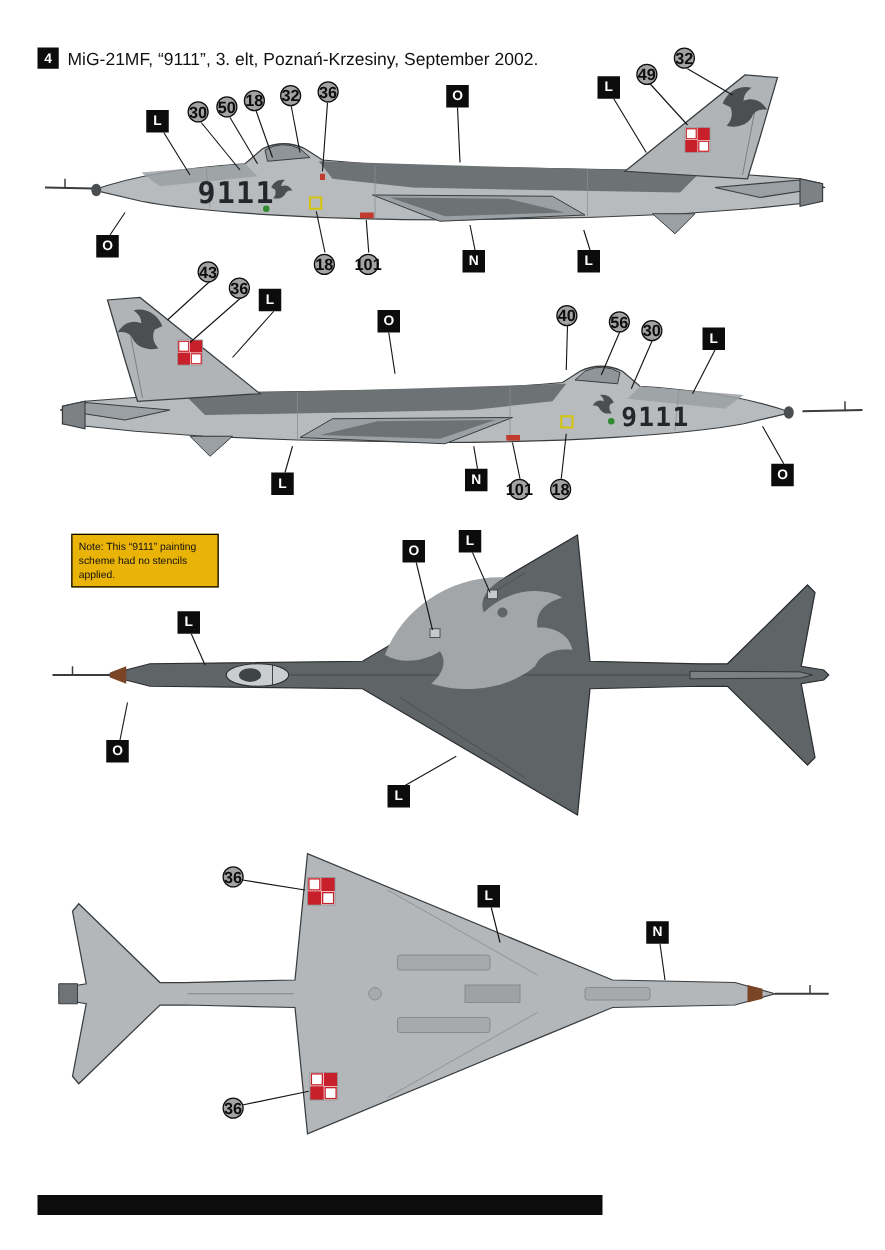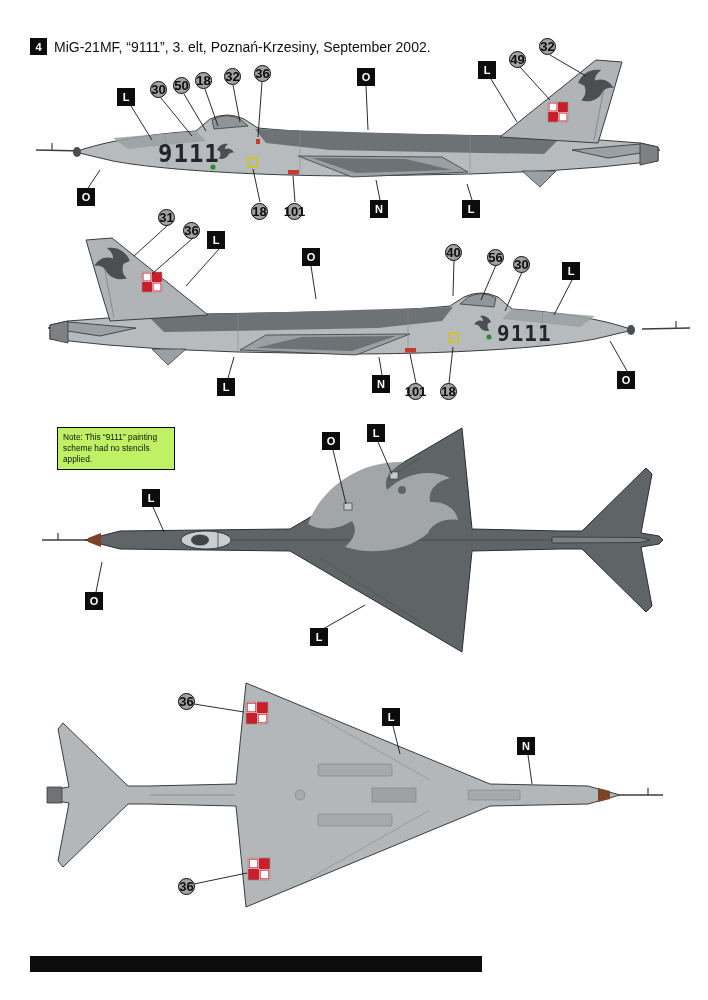--- a/index.html
+++ b/index.html
@@ -8,21 +8,21 @@
   .art{position:absolute;left:0;top:0;}
   .header{position:absolute;left:30px;top:38px;display:flex;align-items:center;gap:7px;}
   .idx{width:17px;height:17px;background:#0c0c0c;color:#fff;font-weight:bold;font-size:11px;
        display:flex;align-items:center;justify-content:center;}
   .ttl{font-size:14px;font-weight:normal;color:#111;}
   .bx{position:absolute;width:18px;height:18px;background:#0c0c0c;color:#fff;font-weight:bold;
       font-size:11px;display:flex;align-items:center;justify-content:center;}
   .ci{position:absolute;width:17px;height:17px;border-radius:50%;background:#a3a3a3;border:1.6px solid #0c0c0c;
       color:#0c0c0c;font-weight:bold;font-size:13px;display:flex;align-items:center;justify-content:center;
       box-sizing:border-box;}
-  .note{position:absolute;width:106px;border:1px solid #000;background:#bef264;padding:4px 5px;
+  .note{position:absolute;width:106px;border:1px solid #000;background:#eab308;padding:4px 5px;
         font-size:8.3px;line-height:1.32;color:#111;}
   .footer-band{position:absolute;left:30px;top:956px;width:452px;height:16px;background:#0c0c0c;}
 </style>
 </head>
 <body>
 
 <div class="page">
 
   <svg class="art" width="708" height="1000" viewBox="0 0 708 1000">
     <defs>
@@ -186,21 +186,21 @@
   <div class="bx" style="left:357px;top:68px">O</div>
   <div class="bx" style="left:478px;top:61px">L</div>
   <div class="ci" style="left:509px;top:51px">49</div>
   <div class="ci" style="left:539px;top:38px">32</div>
   <div class="bx" style="left:77px;top:188px">O</div>
   <div class="ci" style="left:251px;top:203px">18</div>
   <div class="ci" style="left:286px;top:203px">101</div>
   <div class="bx" style="left:370px;top:200px">N</div>
   <div class="bx" style="left:462px;top:200px">L</div>
 
-  <div class="ci" style="left:158px;top:209px">31</div>
+  <div class="ci" style="left:158px;top:209px">43</div>
   <div class="ci" style="left:183px;top:222px">36</div>
   <div class="bx" style="left:207px;top:231px">L</div>
   <div class="bx" style="left:302px;top:248px">O</div>
   <div class="ci" style="left:445px;top:244px">40</div>
   <div class="ci" style="left:487px;top:249px">56</div>
   <div class="ci" style="left:513px;top:256px">30</div>
   <div class="bx" style="left:562px;top:262px">L</div>
   <div class="bx" style="left:217px;top:378px">L</div>
   <div class="bx" style="left:372px;top:375px">N</div>
   <div class="ci" style="left:407px;top:383px">101</div>

